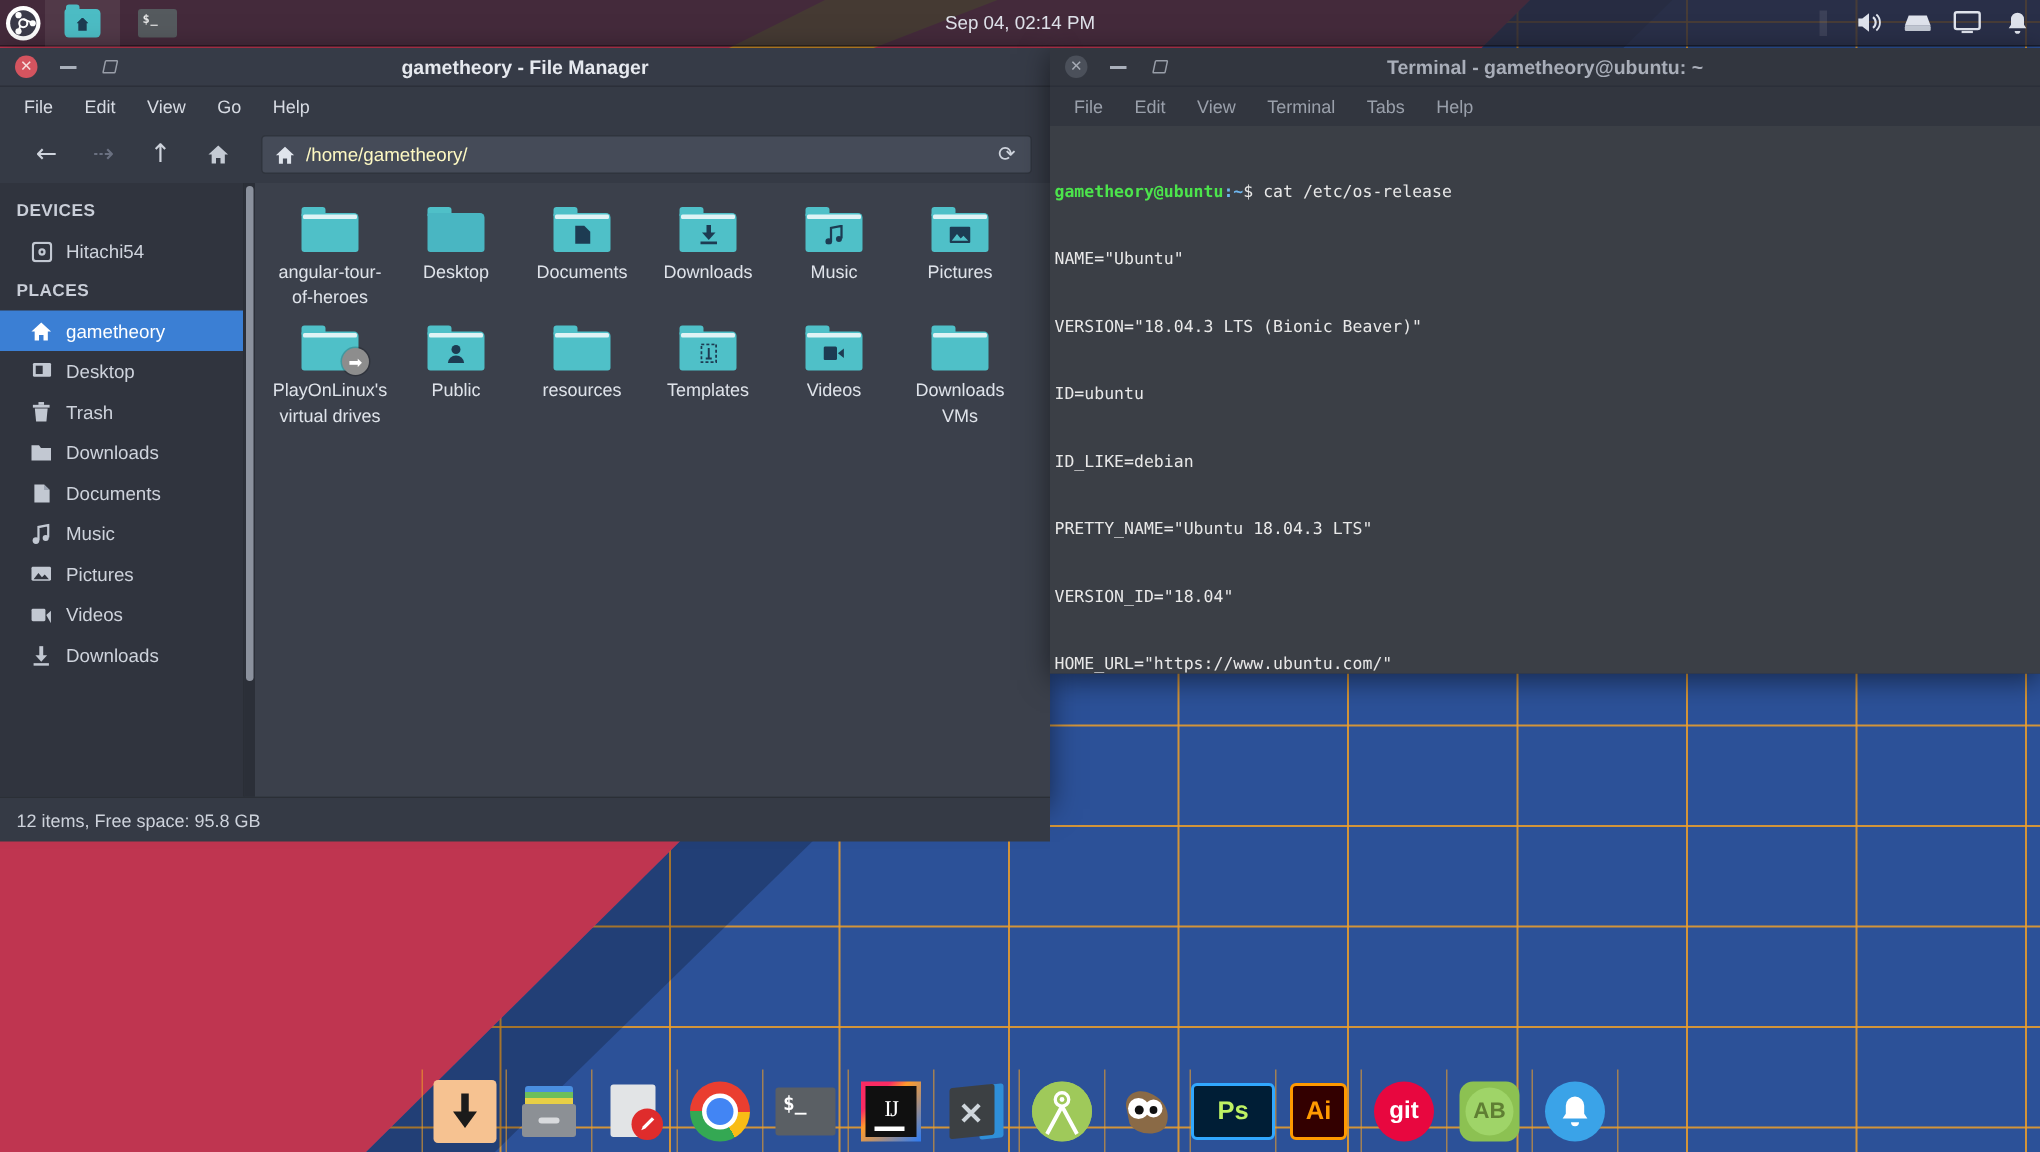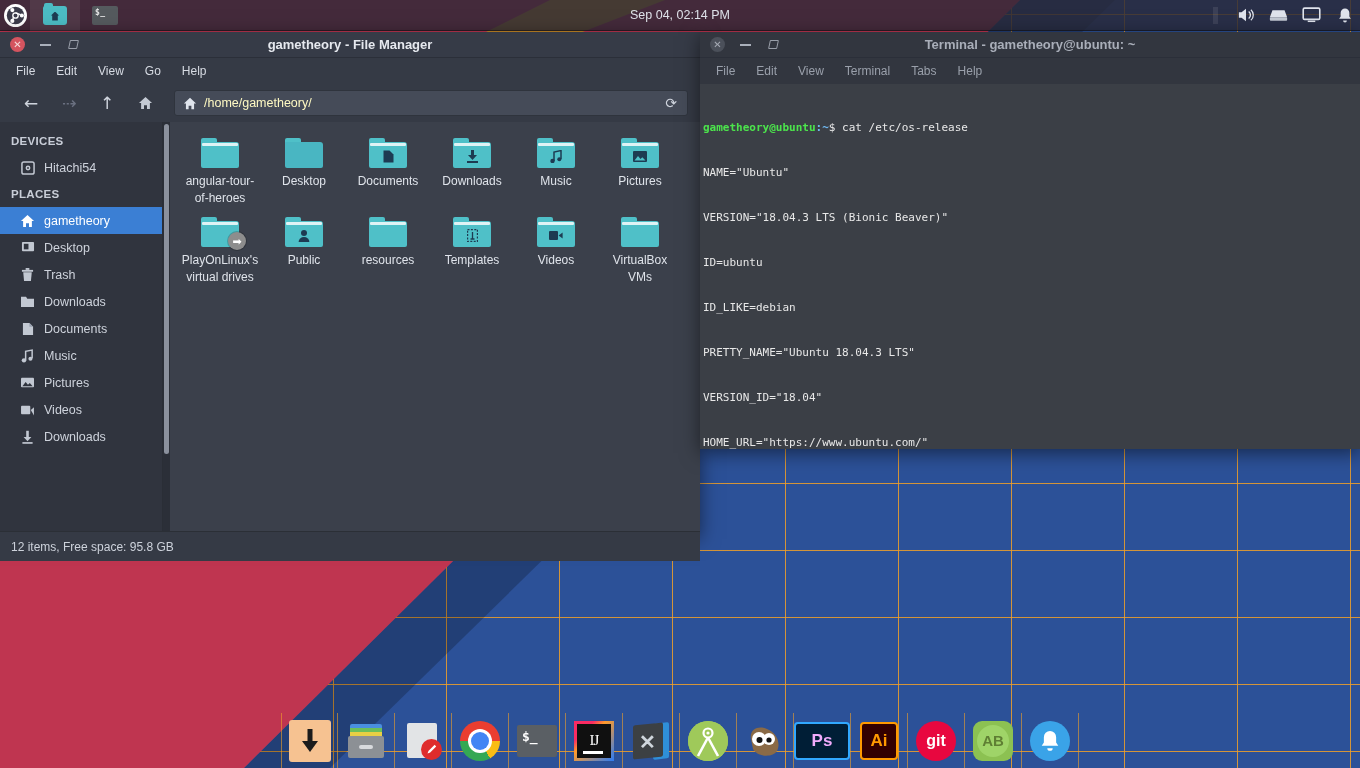--- a/index.html
+++ b/index.html
@@ -269,21 +269,21 @@
   .ic-vs { width:40px; height:40px; position:relative; }
   .ic-vs .blk { position:absolute; left:2px; top:3px; width:30px; height:34px; background:#3c4043;
     transform:skewY(-6deg); border-radius:2px; }
   .ic-vs .blu { position:absolute; right:2px; top:2px; width:16px; height:36px; background:#2f8fd8;
     transform:skewY(-6deg); border-radius:2px; }
   .ic-vs .x { position:absolute; left:8px; top:9px; color:#cfd6dc; font-size:20px; font-weight:bold;
     font-family:"Liberation Sans",sans-serif; }
   .ic-android { width:40px; height:40px; border-radius:50%; background:#9fc95a; position:relative; }
   .ic-gimp { width:40px; height:36px; position:relative; }
   .ic-ps { width:60px; height:38px; background:#001e36; border:2.5px solid #31a8ff; border-radius:4px;
-    display:flex; align-items:center; justify-content:center; color:#f0abfc; font-weight:bold; font-size:17px;
+    display:flex; align-items:center; justify-content:center; color:#bef264; font-weight:bold; font-size:17px;
     font-family:"Liberation Sans", sans-serif; }
   .ic-ai { width:38px; height:38px; background:#330000; border:2.5px solid #ff9a00; border-radius:4px;
     display:flex; align-items:center; justify-content:center; color:#ff9a00; font-weight:bold; font-size:17px;
     font-family:"Liberation Sans", sans-serif; }
   .ic-git { width:40px; height:40px; border-radius:50%; background:#e8073f; display:flex;
     align-items:center; justify-content:center; color:#fff; font-weight:bold; font-size:16px;
     font-family:"Liberation Sans", sans-serif; }
   .ic-ab { width:40px; height:40px; border-radius:9px; background:#8cc152; display:flex;
     align-items:center; justify-content:center; position:relative; }
   .ic-ab .ring { position:absolute; left:4px; top:4px; width:32px; height:32px; border-radius:50%;
@@ -654,21 +654,21 @@
           </div>
           <div class="fi-label">Videos</div>
         </div>
 
         <div class="file-item">
           <div class="folder">
             <div class="tab"></div>
               <div class="body"></div>
               <div class="lip"></div>
           </div>
-          <div class="fi-label">VirtualBox VMs</div>
+          <div class="fi-label">Downloads VMs</div>
         </div>
 
       </div>
     </div>
   </div>
 
   <div id="fm-status">12 items, Free space: 95.8 GB</div>
 </div>
 
 <div class="window" id="term">

